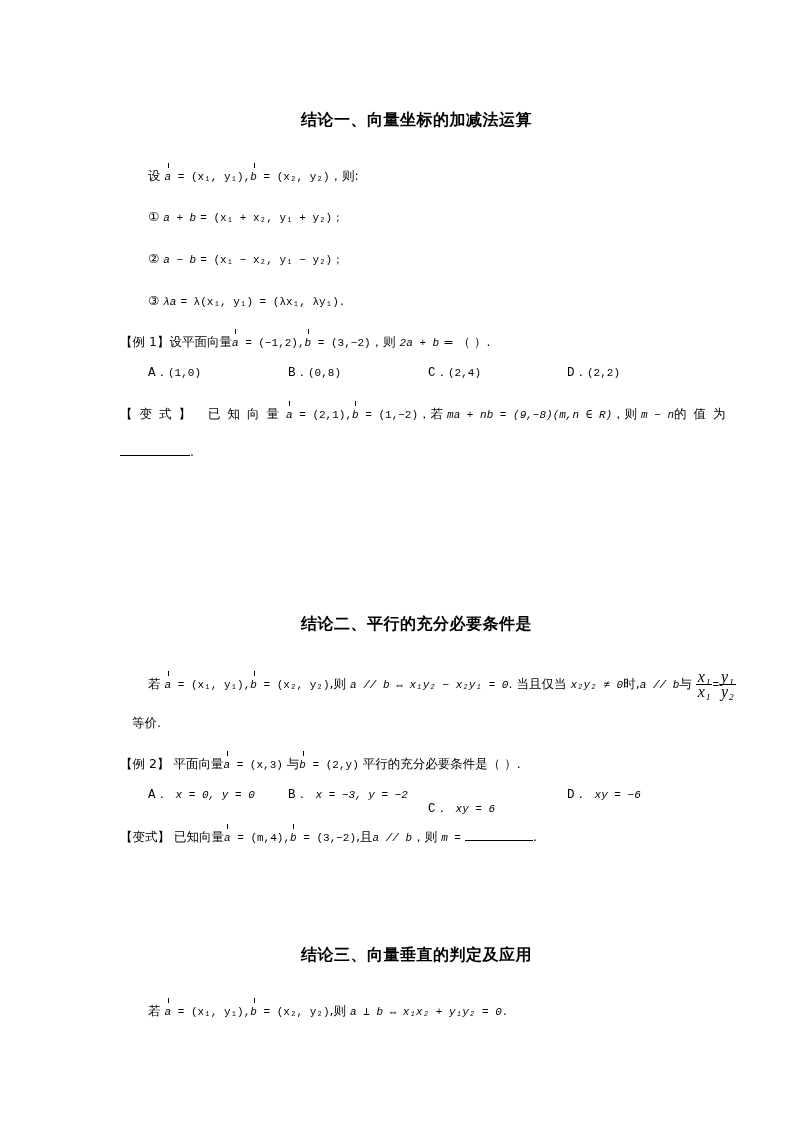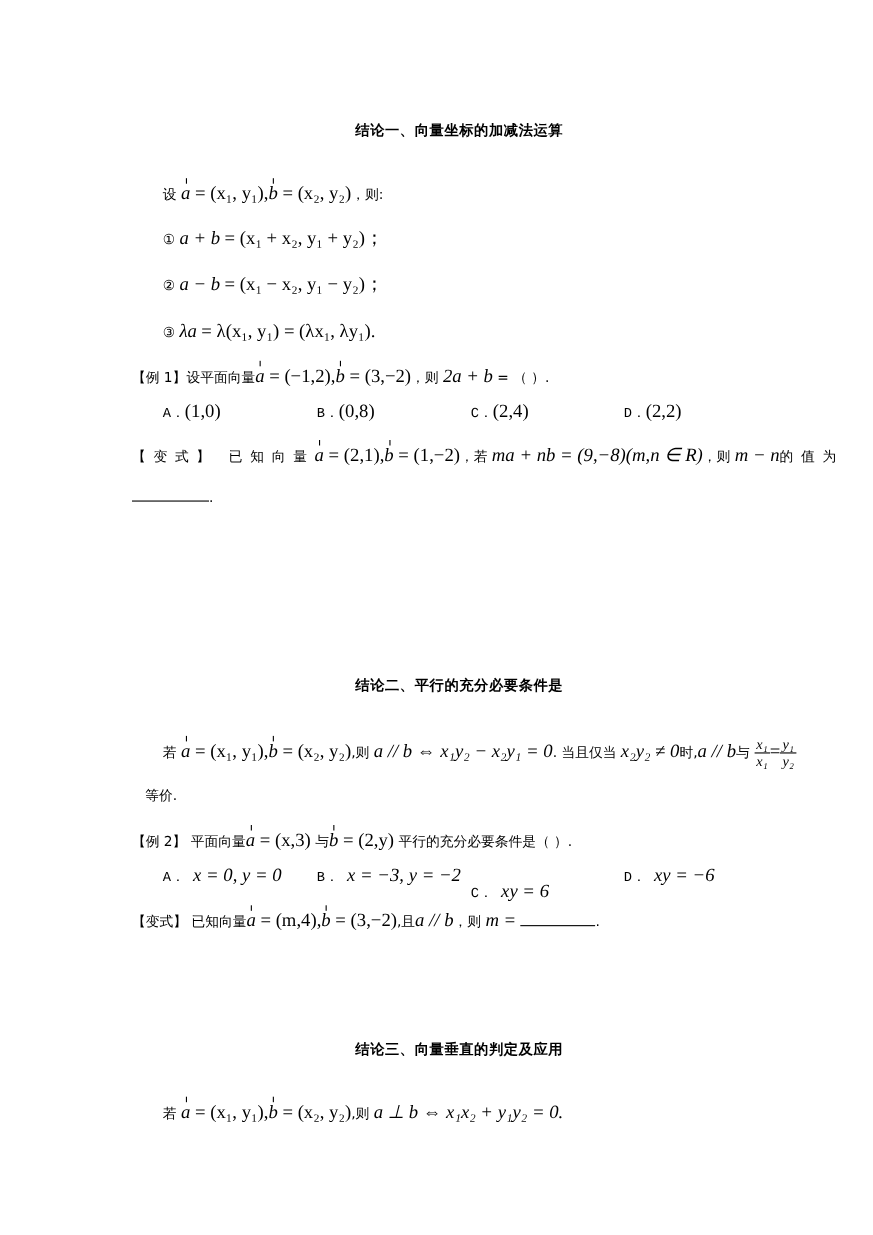--- a/index.html
+++ b/index.html
@@ -1,27 +1,27 @@
 <!DOCTYPE html>
 <html><head>
 <meta charset="utf-8">
 <style>
   html, body { margin: 0; padding: 0; background: #ffffff; }
   body { width: 794px; height: 1123px; position: relative; overflow: hidden;
          font-family: "DejaVu Sans", "Liberation Sans", sans-serif; color: #000; }
   .abs { position: absolute; white-space: nowrap; }
-  .title { font-weight: bold; font-size: 13px; letter-spacing: 0.5px; margin-left: 22px; }
+  .title { font-weight: bold; font-size: 16px; letter-spacing: 0.5px; }
   .line { font-size: 12.5px; line-height: 18px; }
-  .math { font-family: Liberation Serif, serif; font-size: 17px; }
+  .math { font-family: Liberation Mono, monospace; font-size: 11px; }
   .mi { font-style: italic; }
   .vec { position: relative; display: inline-block; }
   .vec::before { content: ""; position: absolute; left: 50%; top: -5px; width: 1px; height: 5px; background: #000; }
   .blank { display: inline-block; border-bottom: 1px solid #000; height: 12px; vertical-align: baseline; }
   .opt { font-family: "Liberation Mono", "DejaVu Sans Mono", monospace; font-size: 12.5px; }
-  .frac { display: inline-block; vertical-align: middle; text-align: center; font-family: "Liberation Serif", serif; font-style: italic; font-size: 13px; line-height: 14px; }
+  .frac { display: inline-block; vertical-align: middle; text-align: center; font-family: "Liberation Serif", serif; font-style: italic; font-size: 16px; line-height: 14px; }
   .frac .num { display: block; border-bottom: 1px solid #000; padding: 0 2px; }
   .frac .den { display: block; padding: 0 2px; }
   .sp { letter-spacing: 7px; }
 </style>
 </head>
 <body>
 
 <div class="abs title" style="left:301px; top:110px;">结论一、向量坐标的加减法运算</div>
 
 <div class="abs line" style="left:148px; top:167px;">

